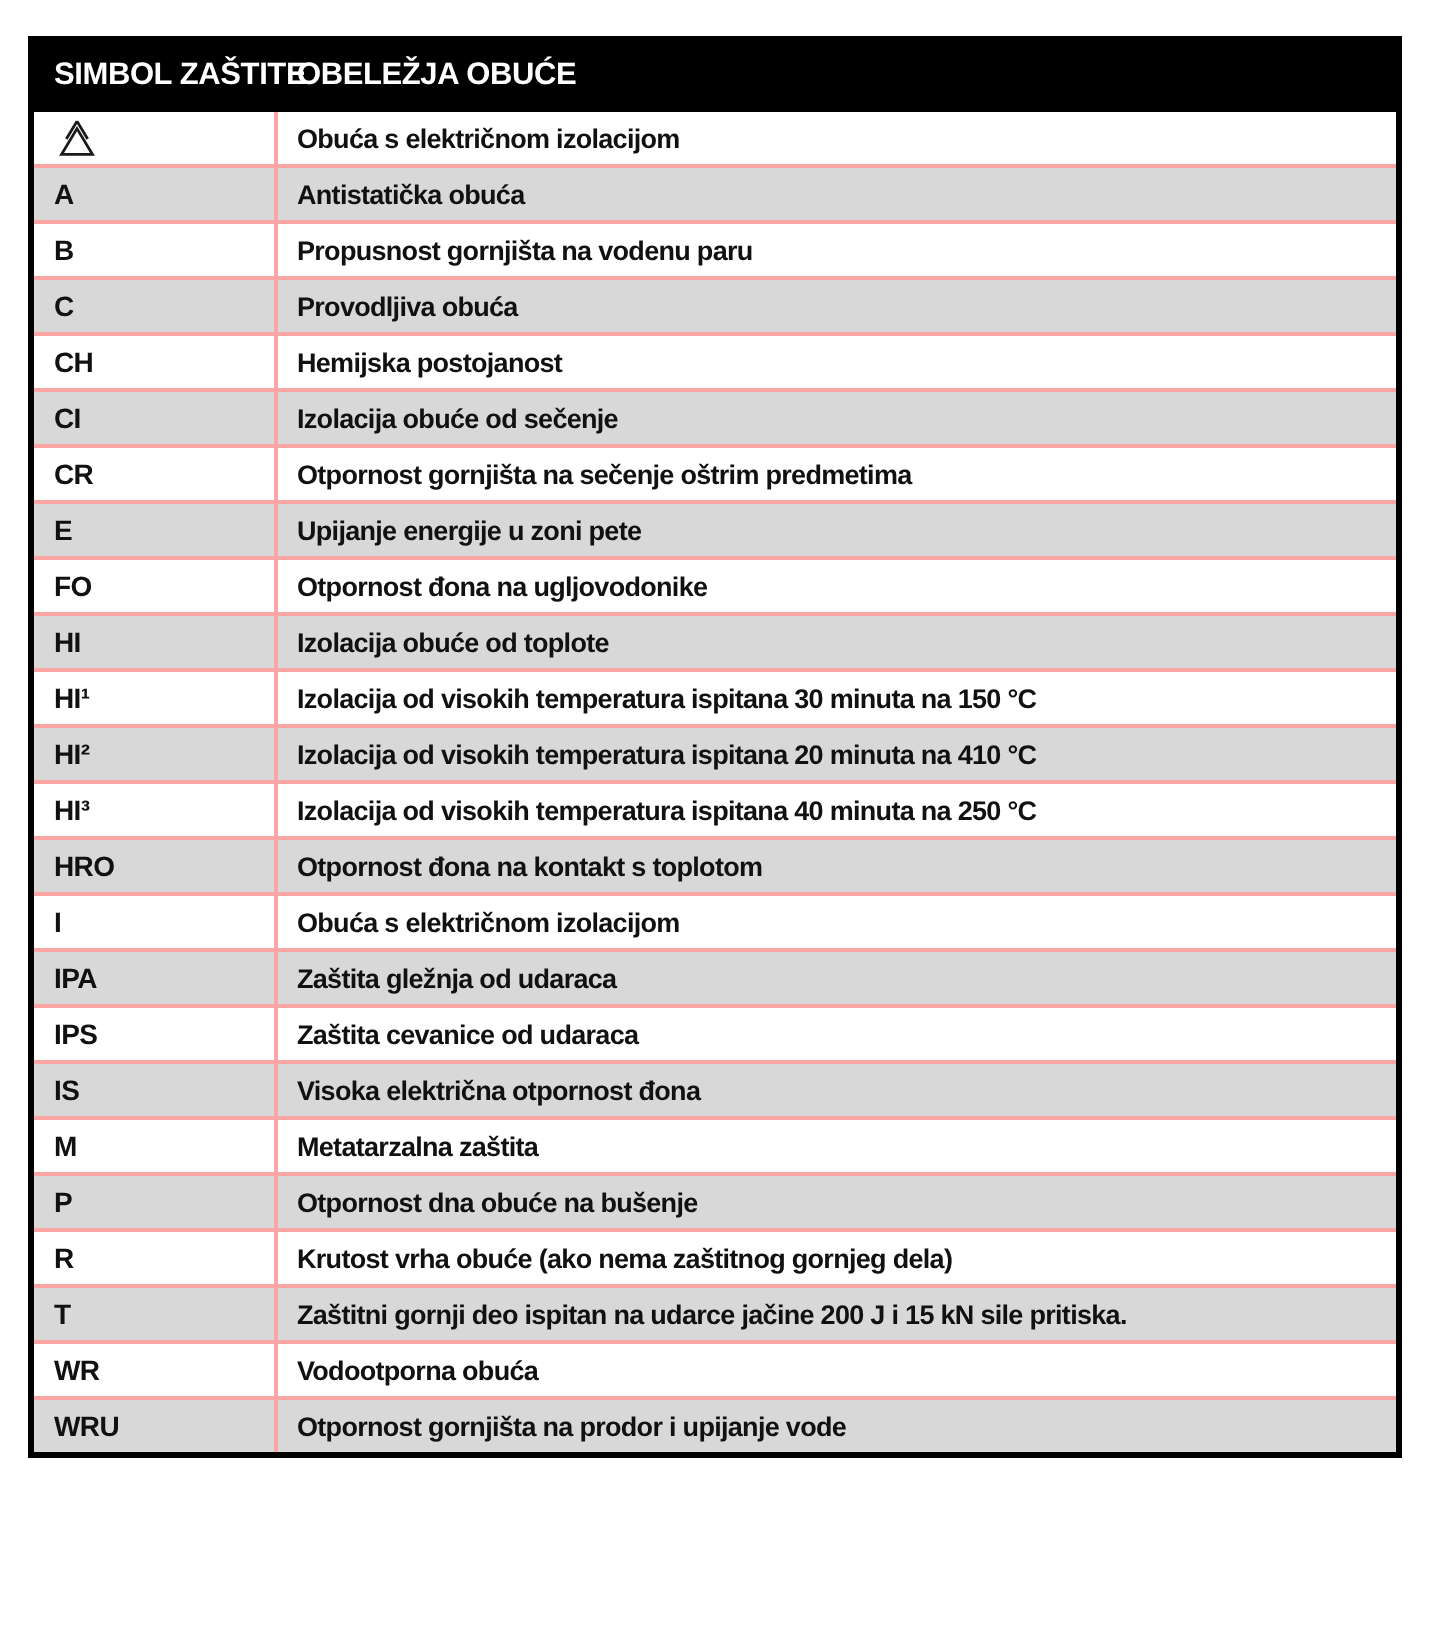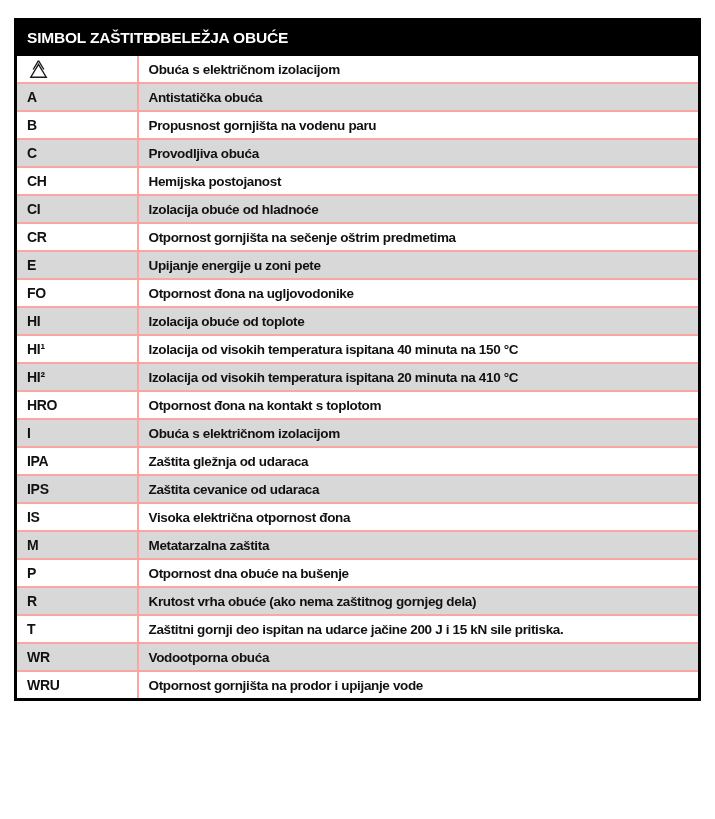--- a/index.html
+++ b/index.html
@@ -106,45 +106,49 @@
         <tr>
           <td class="cell-symbol">C</td>
           <td class="cell-desc">Provodljiva obuća</td>
         </tr>
         <tr>
           <td class="cell-symbol">CH</td>
           <td class="cell-desc">Hemijska postojanost</td>
         </tr>
         <tr>
           <td class="cell-symbol">CI</td>
-          <td class="cell-desc">Izolacija obuće od hladnoće</td>
+          <td class="cell-desc">Izolacija obuće od sečenje</td>
         </tr>
         <tr>
           <td class="cell-symbol">CR</td>
           <td class="cell-desc">Otpornost gornjišta na sečenje oštrim predmetima</td>
         </tr>
         <tr>
           <td class="cell-symbol">E</td>
           <td class="cell-desc">Upijanje energije u zoni pete</td>
         </tr>
         <tr>
           <td class="cell-symbol">FO</td>
           <td class="cell-desc">Otpornost đona na ugljovodonike</td>
         </tr>
         <tr>
           <td class="cell-symbol">HI</td>
           <td class="cell-desc">Izolacija obuće od toplote</td>
         </tr>
         <tr>
           <td class="cell-symbol">HI¹</td>
-          <td class="cell-desc">Izolacija od visokih temperatura ispitana 40 minuta na 150 °C</td>
+          <td class="cell-desc">Izolacija od visokih temperatura ispitana 30 minuta na 150 °C</td>
         </tr>
         <tr>
           <td class="cell-symbol">HI²</td>
           <td class="cell-desc">Izolacija od visokih temperatura ispitana 20 minuta na 410 °C</td>
+        </tr>
+        <tr>
+          <td class="cell-symbol">HI³</td>
+          <td class="cell-desc">Izolacija od visokih temperatura ispitana 40 minuta na 250 °C</td>
         </tr>
         <tr>
           <td class="cell-symbol">HRO</td>
           <td class="cell-desc">Otpornost đona na kontakt s toplotom</td>
         </tr>
         <tr>
           <td class="cell-symbol">I</td>
           <td class="cell-desc">Obuća s električnom izolacijom</td>
         </tr>
         <tr>

